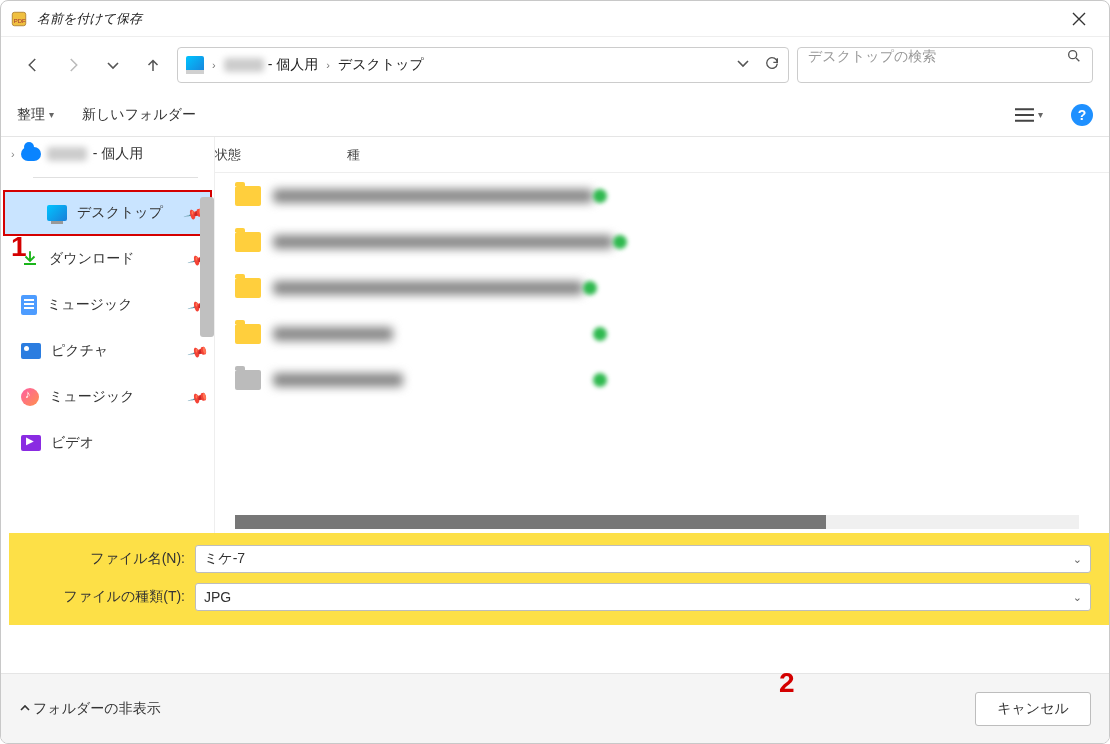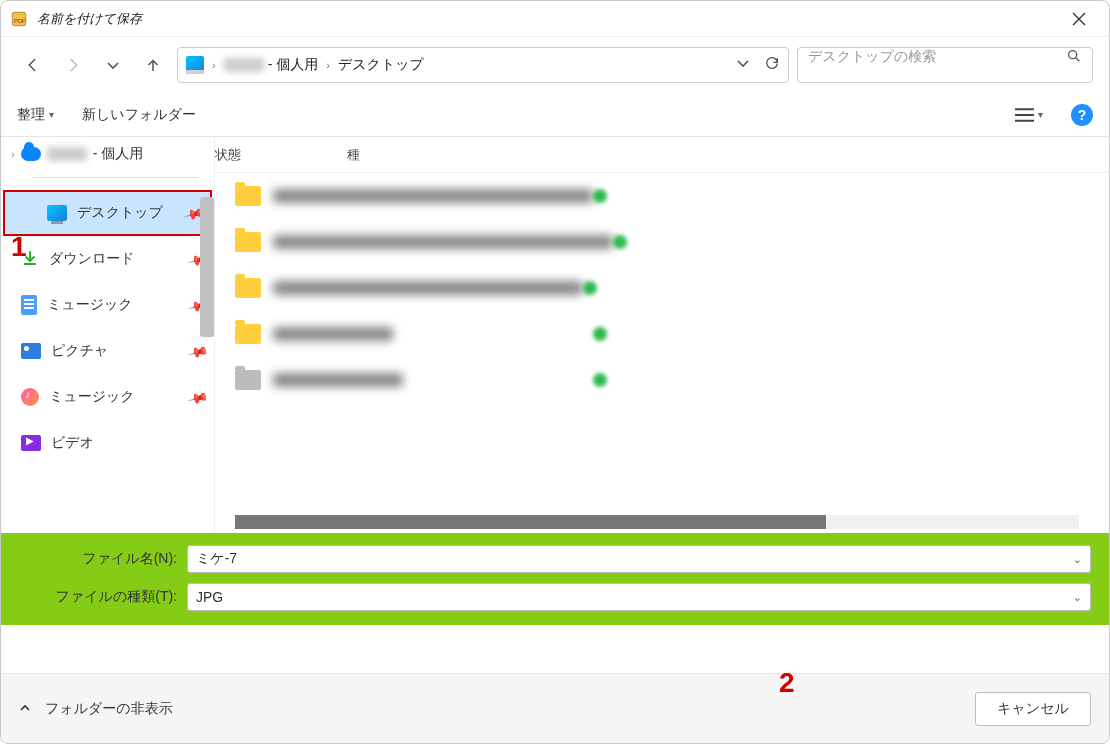--- a/index.html
+++ b/index.html
@@ -68,28 +68,28 @@
 .fp-row .fico.gray{background:#bbb;}
 .fp-row .fico.gray::before{background:#bbb;}
 .fp-row .blur-name { filter:blur(5px); background:#888; height:14px; border-radius:4px; }
 .fp-row .col-status { flex:0 0 132px; display:flex;align-items:center; }
 .fp-row .status-dot { width:14px;height:14px;border-radius:50%;background:#2fb94f;filter:blur(2px); }
 .fp-row .col-date { flex:1; }
 .fp-row .blur-date { filter:blur(5px); background:#aaa; height:12px; width:130px; border-radius:4px; }
 .fp-hscroll { position:absolute; bottom:4px; left:20px; right:30px; height:14px; background:#f0f0f0; }
 .fp-hscroll .thumb { height:100%; width:70%; background:#777; }
 
-.form { padding: 12px 18px 4px 18px; background:#84cc16; }
+.form { padding: 12px 18px 4px 18px; background:#fde047;margin-left:8px; }
 .form-row { display:flex; align-items:center; margin-bottom:10px; }
 .form-row label { width: 168px; text-align:right; padding-right:10px; font-size:14px; color:#333; }
 .form-row .field { flex:1; height:28px; border:1px solid #bdbdbd; border-radius:3px; display:flex;align-items:center; padding:0 8px; font-size:14px; color:#333; position:relative; background:#fff; }
 .form-row .field .drop { position:absolute; right:8px; color:#666; font-size:11px; }
 
 .footer { position:absolute; bottom:0; left:0; right:0; height:70px; background:#f5f5f5; border-top:1px solid #e5e5e5; display:flex; align-items:center; padding:0 18px; }
-.footer .hide { font-size:14px; color:#333; display:flex;align-items:center;gap:14px; cursor:pointer; }
+.footer .hide { font-size:14px; color:#333; display:flex;align-items:center;gap:2px; cursor:pointer; }
 .footer .spacer { flex:1; }
 .footer .btn { width:116px; height:34px; border:1px solid #bdbdbd; border-radius:3px; background:#fff; font-size:14px; color:#333; display:flex;align-items:center;justify-content:center; margin-left:12px; cursor:pointer; }
 .footer .btn.primary { border:2px solid #d40000; }
 
 .annot { position:absolute; color:#d40000; font-size:28px; font-weight:bold; font-family:Arial,sans-serif; pointer-events:none; }
 .annot.a1 { left:10px; top:230px; }
 .annot.a2 { left:778px; bottom:44px; }
 
 .blurtxt { filter:blur(3px);background:#ccc;display:inline-block;height:14px;border-radius:3px; }
 </style>

